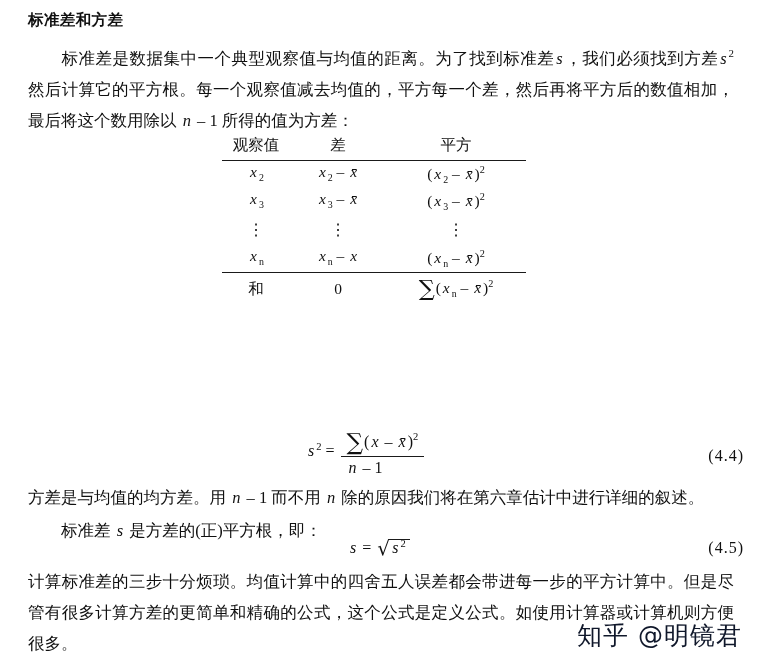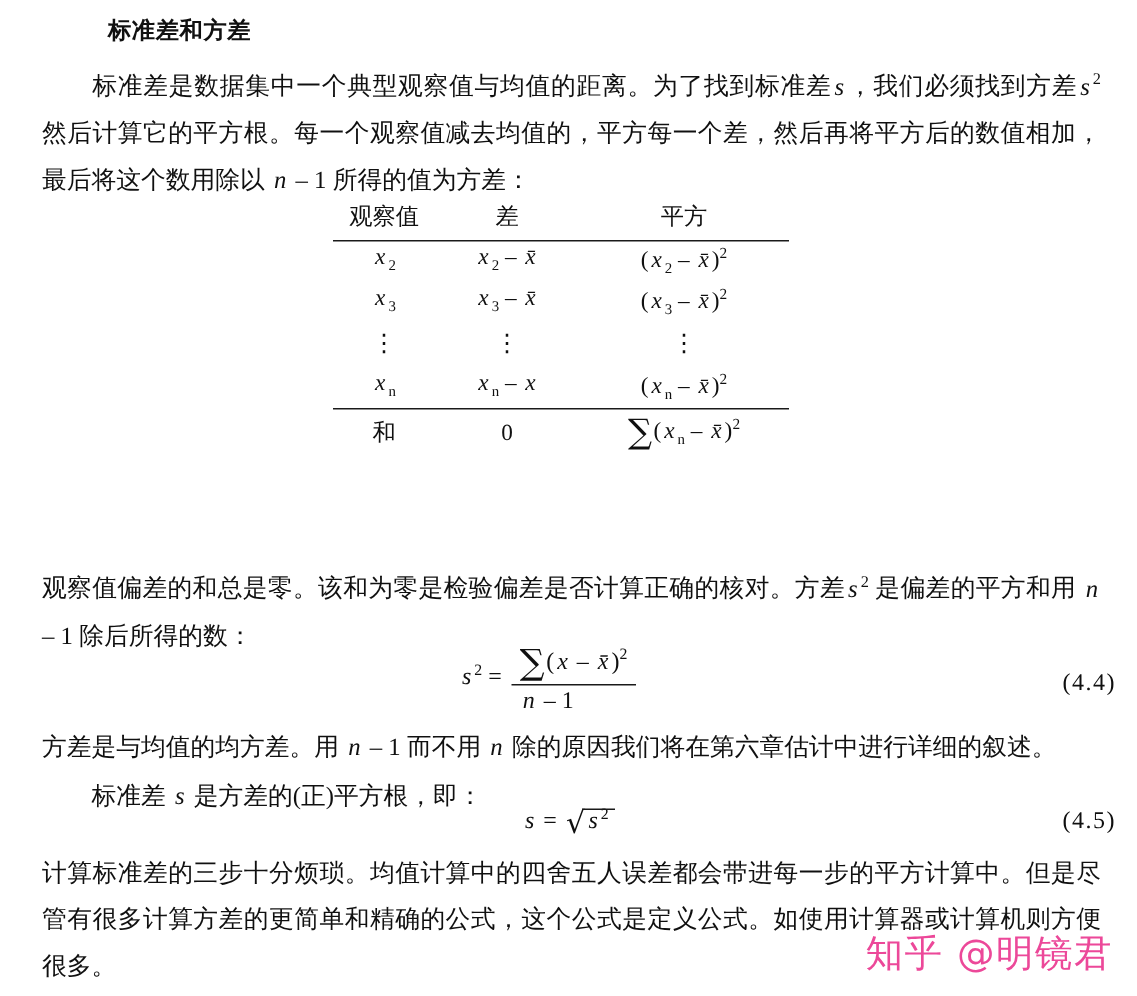--- a/index.html
+++ b/index.html
@@ -26,21 +26,20 @@
   
   .heading {
     position: absolute;
     left: 28px;
     top: 10px;
     font-size: 15.5px;
     font-weight: bold;
     letter-spacing: 0.4px;
     font-family: "DejaVu Sans", "Liberation Sans", sans-serif;
     white-space: nowrap;
-    margin-left: 44px;
   }
   .para {
     position: absolute;
     left: 28px;
     width: 706px;
     font-size: 16.5px;
     line-height: 31px;
     text-align: justify;
     text-justify: inter-character;
   }
@@ -202,23 +201,20 @@
         <td class="c3"><span>(</span><span class="mi">x</span><span class="sub">n</span> <span>–</span> <span class="mi">x̄</span><span>)</span><span class="supn">2</span></td>
       </tr>
       <tr class="mathrow sumrow">
         <td class="c1">和</td>
         <td class="c2">0</td>
         <td class="c3"><span class="sigma">∑</span><span>(</span><span class="mi">x</span><span class="sub">n</span> <span>–</span> <span class="mi">x̄</span><span>)</span><span class="supn">2</span></td>
       </tr>
     </tbody>
   </table>
 
-  <div class="para" style="top:373px;">
-    <span>观察值偏差的和总是零。该和为零是检验偏差是否计算正确的核对。方差</span><span class="mi">s</span><span class="supn">2</span> <span>是偏差的平方和用</span> <span class="mi">n</span> <span>– 1</span> <span>除后所得的数：</span>
-  </div>
 
   <div class="eq" style="left:306px; top:428px;">
     <span class="mi">s</span><span class="supn">2</span>
     <span>=</span>
     <span class="frac">
       <span class="num"><span class="sigma">∑</span><span>(</span><span class="mi">x</span> <span>–</span> <span class="mi">x̄</span><span>)</span><span class="supn">2</span></span>
       <span class="den"><span class="mi">n</span> <span>–</span> <span>1</span></span>
     </span>
   </div>
   <div class="eqnum" style="top:447px;">(4.4)</div>
@@ -233,15 +229,15 @@
 
   <div class="eq" style="left:348px; top:538px;">
     <span class="mi">s</span>
     <span>=</span>
     <span class="sqrt"><span class="bar"></span><span class="mi">s</span><span class="supn">2</span></span>
   </div>
   <div class="eqnum" style="top:539px;">(4.5)</div>
 
   <div class="para" style="top:566px;">计算标准差的三步十分烦琐。均值计算中的四舍五人误差都会带进每一步的平方计算中。但是尽管有很多计算方差的更简单和精确的公式，这个公式是定义公式。如使用计算器或计算机则方便很多。</div>
 
-  <div class="watermark" style="color: #ec4899; text-align: center;">知乎 @明镜君</div>
+  <div class="watermark" style="color: #0f172a; text-align: center;">知乎 @明镜君</div>
 
 </div>
 
 </body></html>

